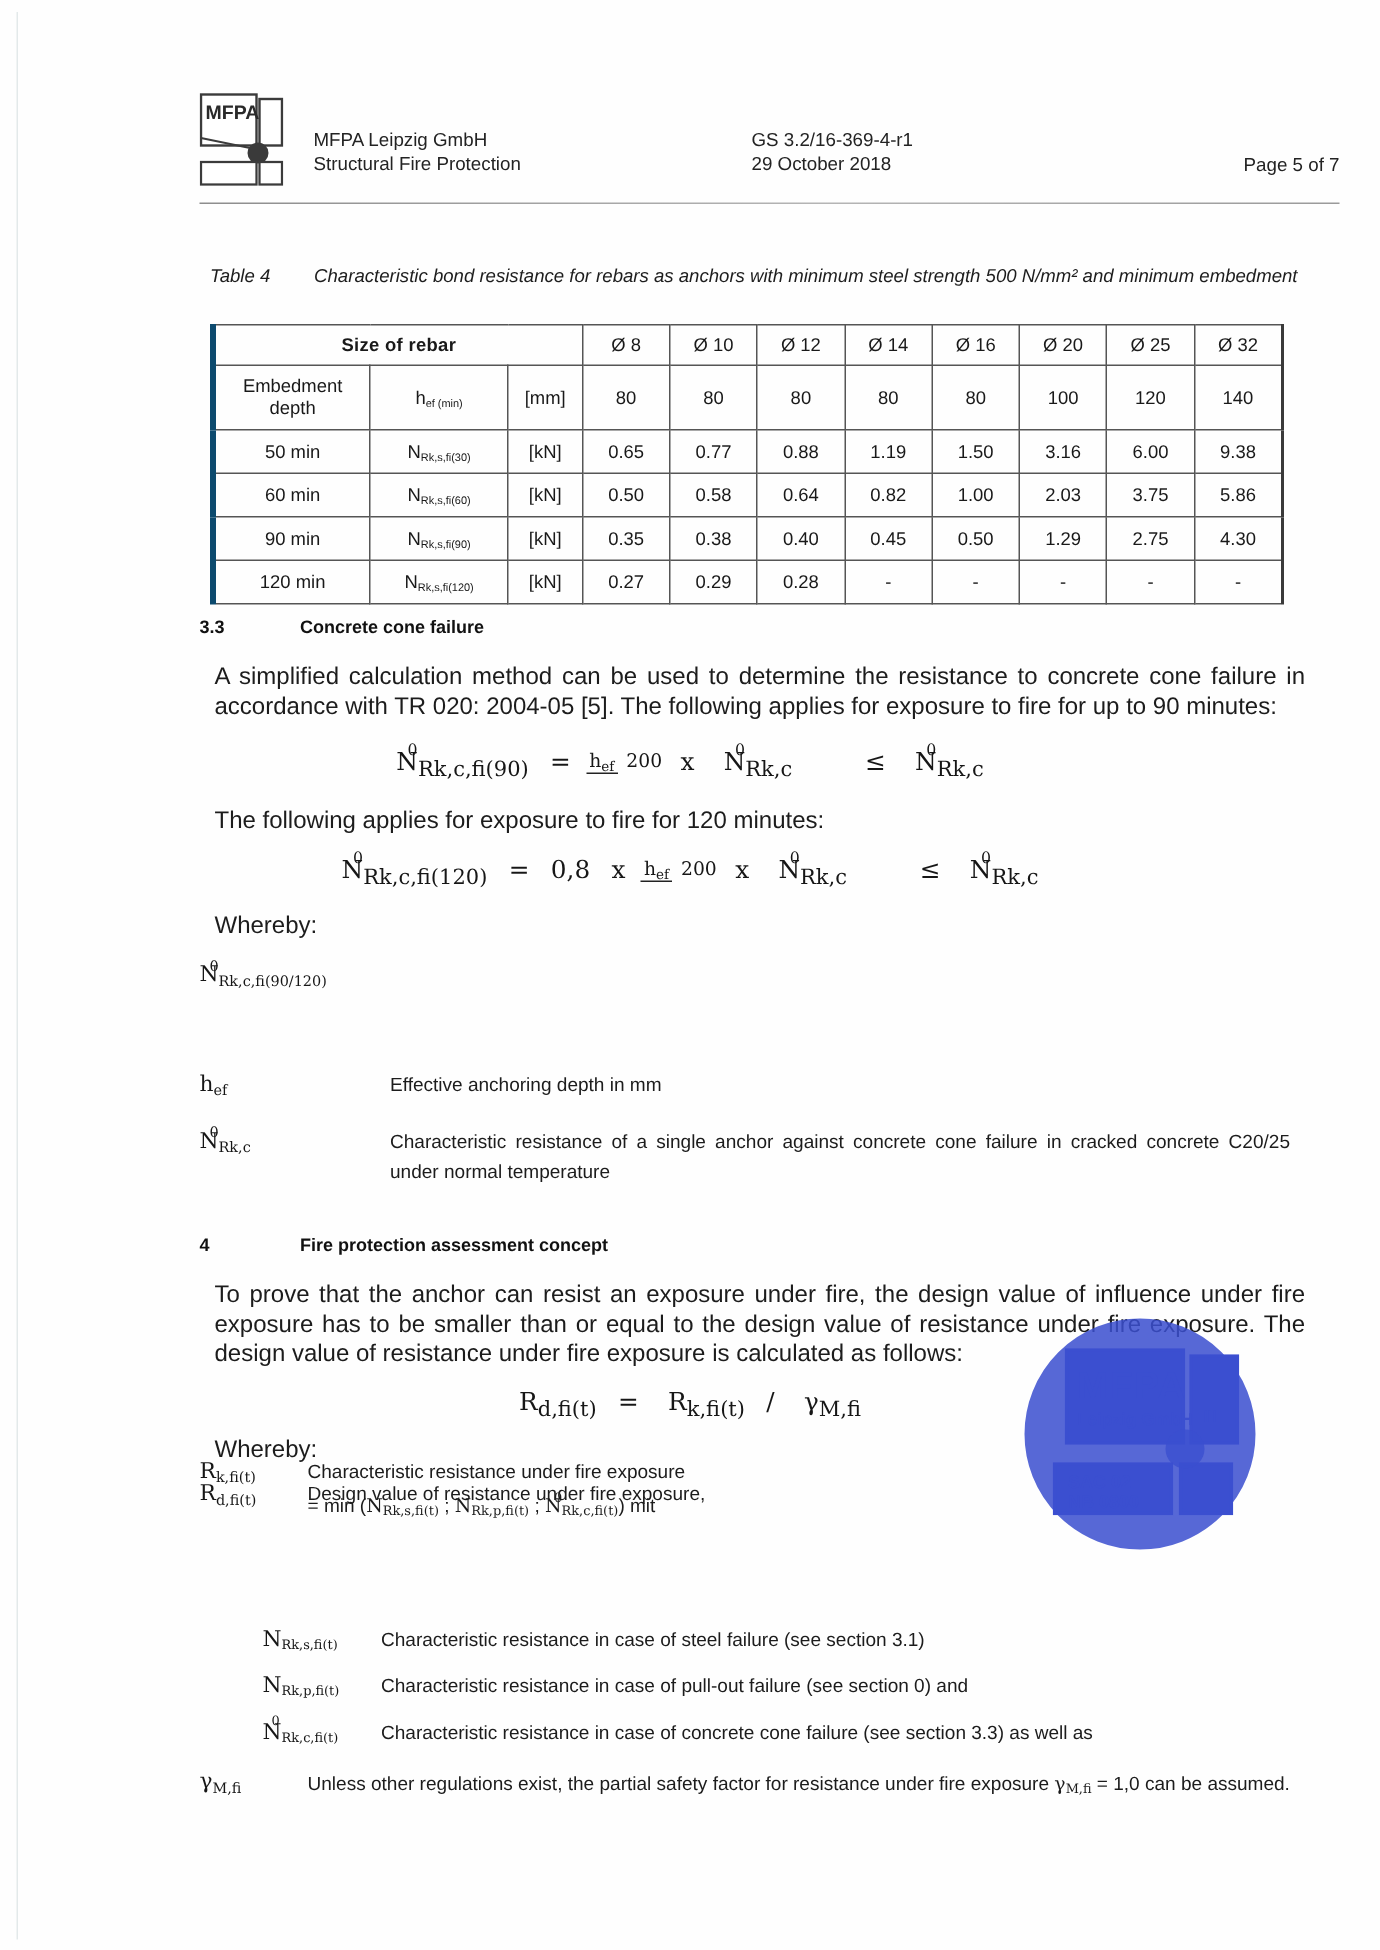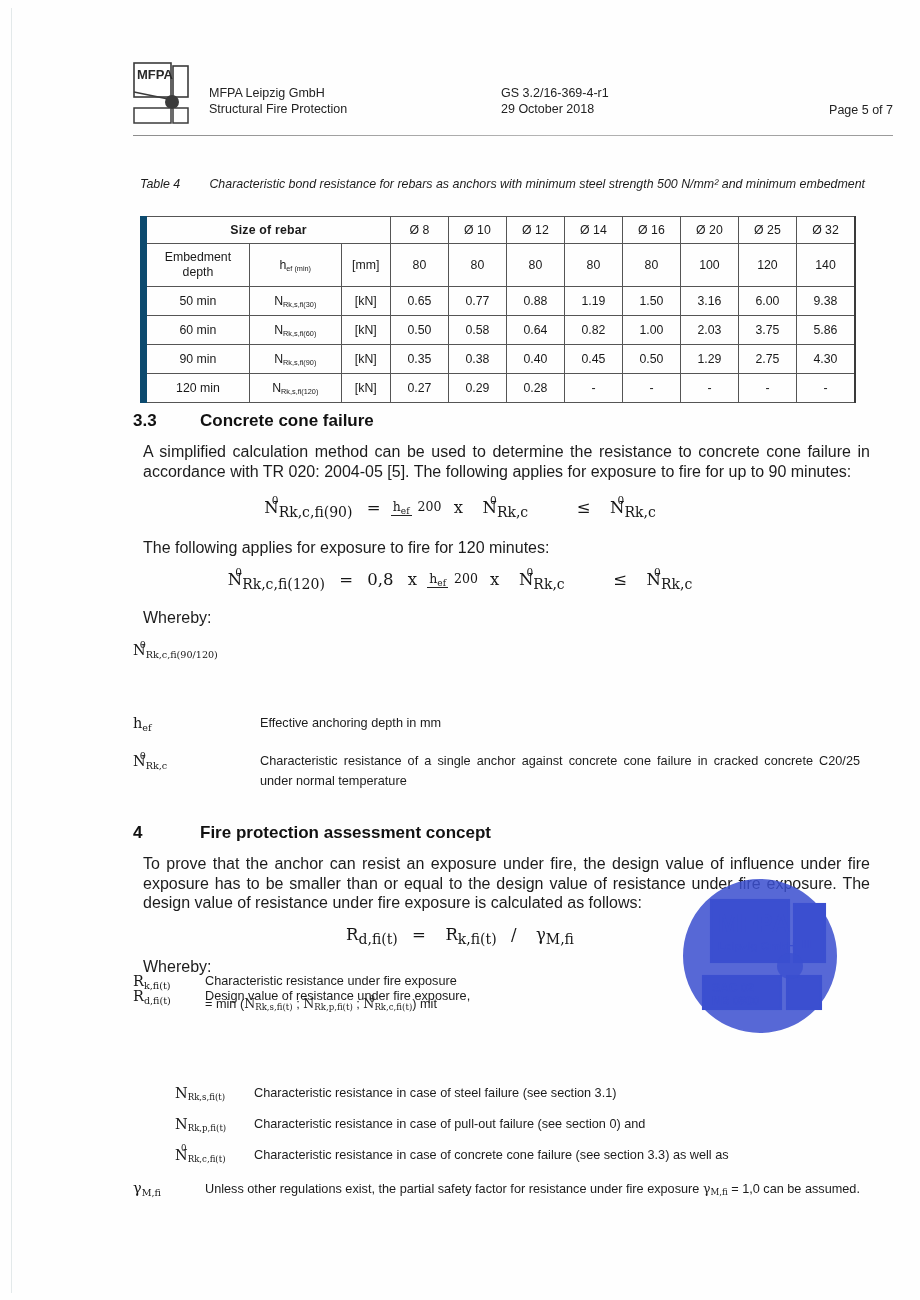--- a/index.html
+++ b/index.html
@@ -90,42 +90,42 @@
     font-size: 12.3px;
     color: #191919;
   }
   table.t4 td, table.t4 th {
     border: 1px solid #555;
     text-align: center;
     vertical-align: middle;
     padding: 0;
     font-weight: normal;
   }
-  table.t4 .outer-l { border-left: 7px solid #0c4a6e; }
+  table.t4 .outer-l { border-left: 4px solid #0c4a6e; }
   table.t4 .outer-r { border-right: 2px solid #3a3a3a; }
   .row-h th { height: 26px; font-weight: bold; }
   .row-h .sz { font-weight: bold; letter-spacing: .2px; }
   .row-hef td { height: 42px; }
   .row-d td { height: 28px; }
   .c-dia { width: 58px; }
   .c-time { width: 103px; }
   .c-sym  { width: 92px; }
   .c-unit { width: 49px; }
   .sub-sm {
     font-size: 7.3px;
     vertical-align: -2px;
   }
   .embed2 { line-height: 15px; }
 
   
   .sec-head {
     position: absolute;
     left: 133px;
     font-weight: bold;
-    font-size: 17px;
+    font-size: 12px;
     color: #111;
   }
   .sec-head .num { display: inline-block; width: 67px; }
   .para {
     position: absolute;
     left: 133px;
     width: 727px;
     font-size: 16px;
     line-height: 19.5px;
     text-align: justify;

